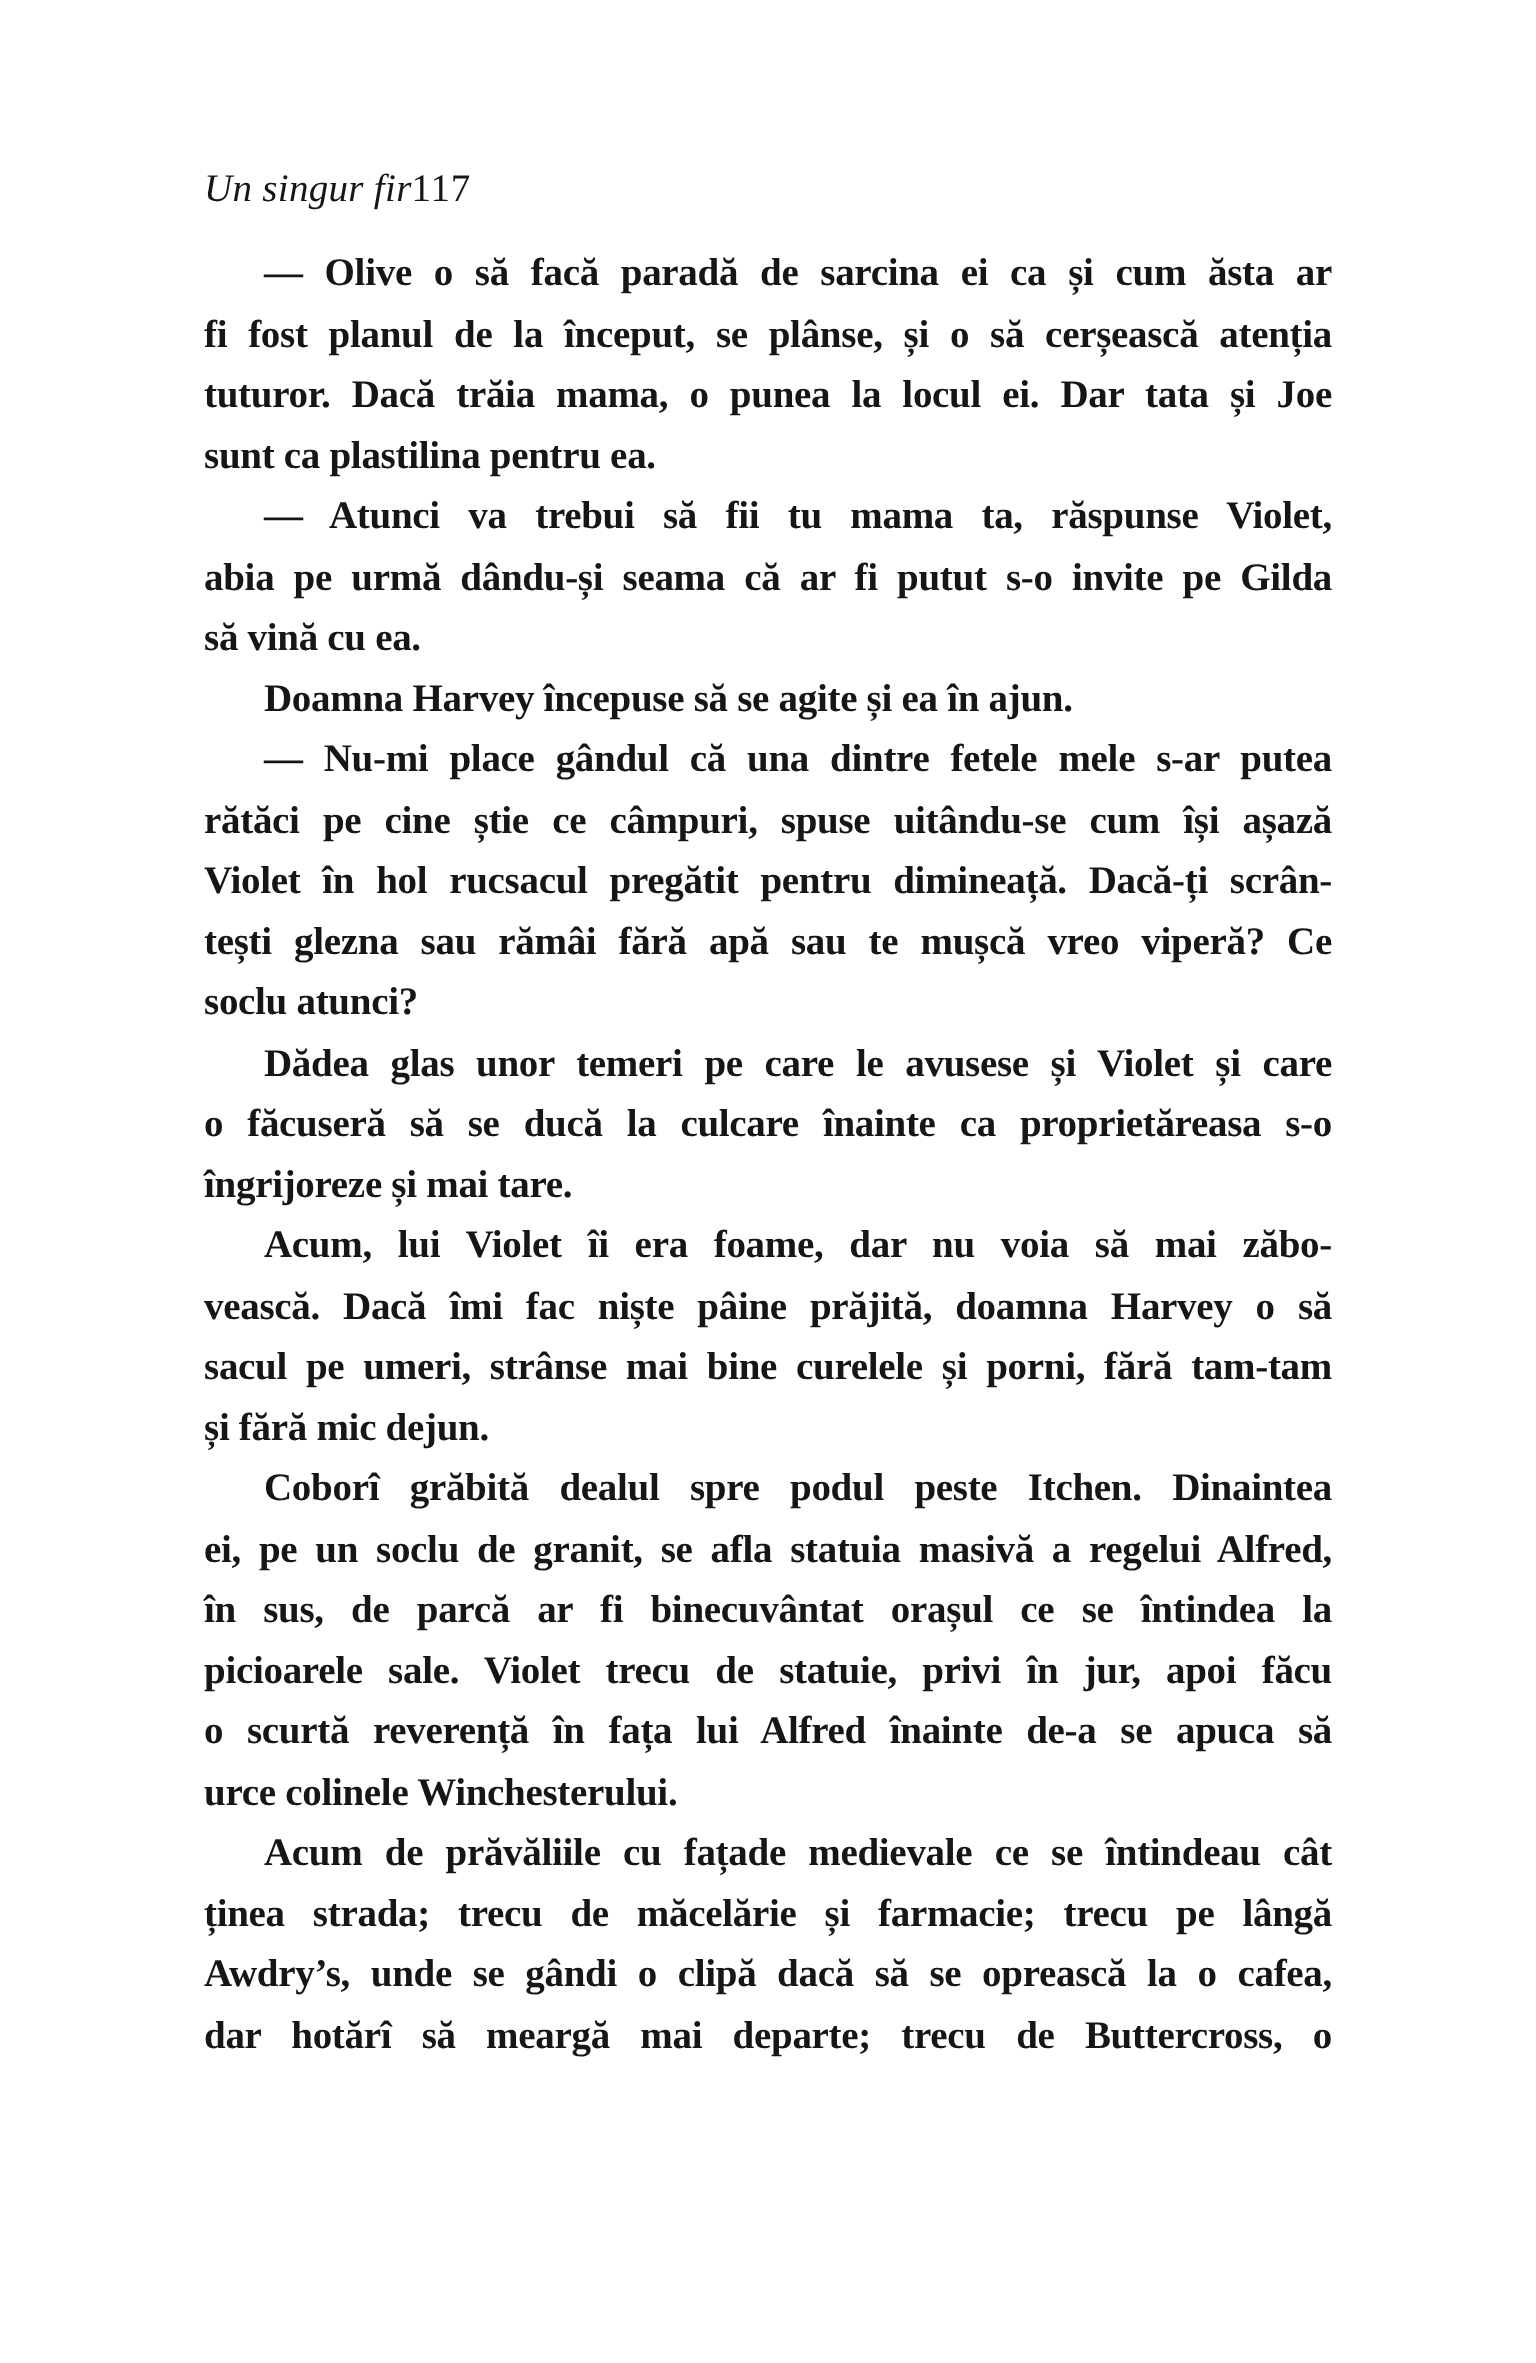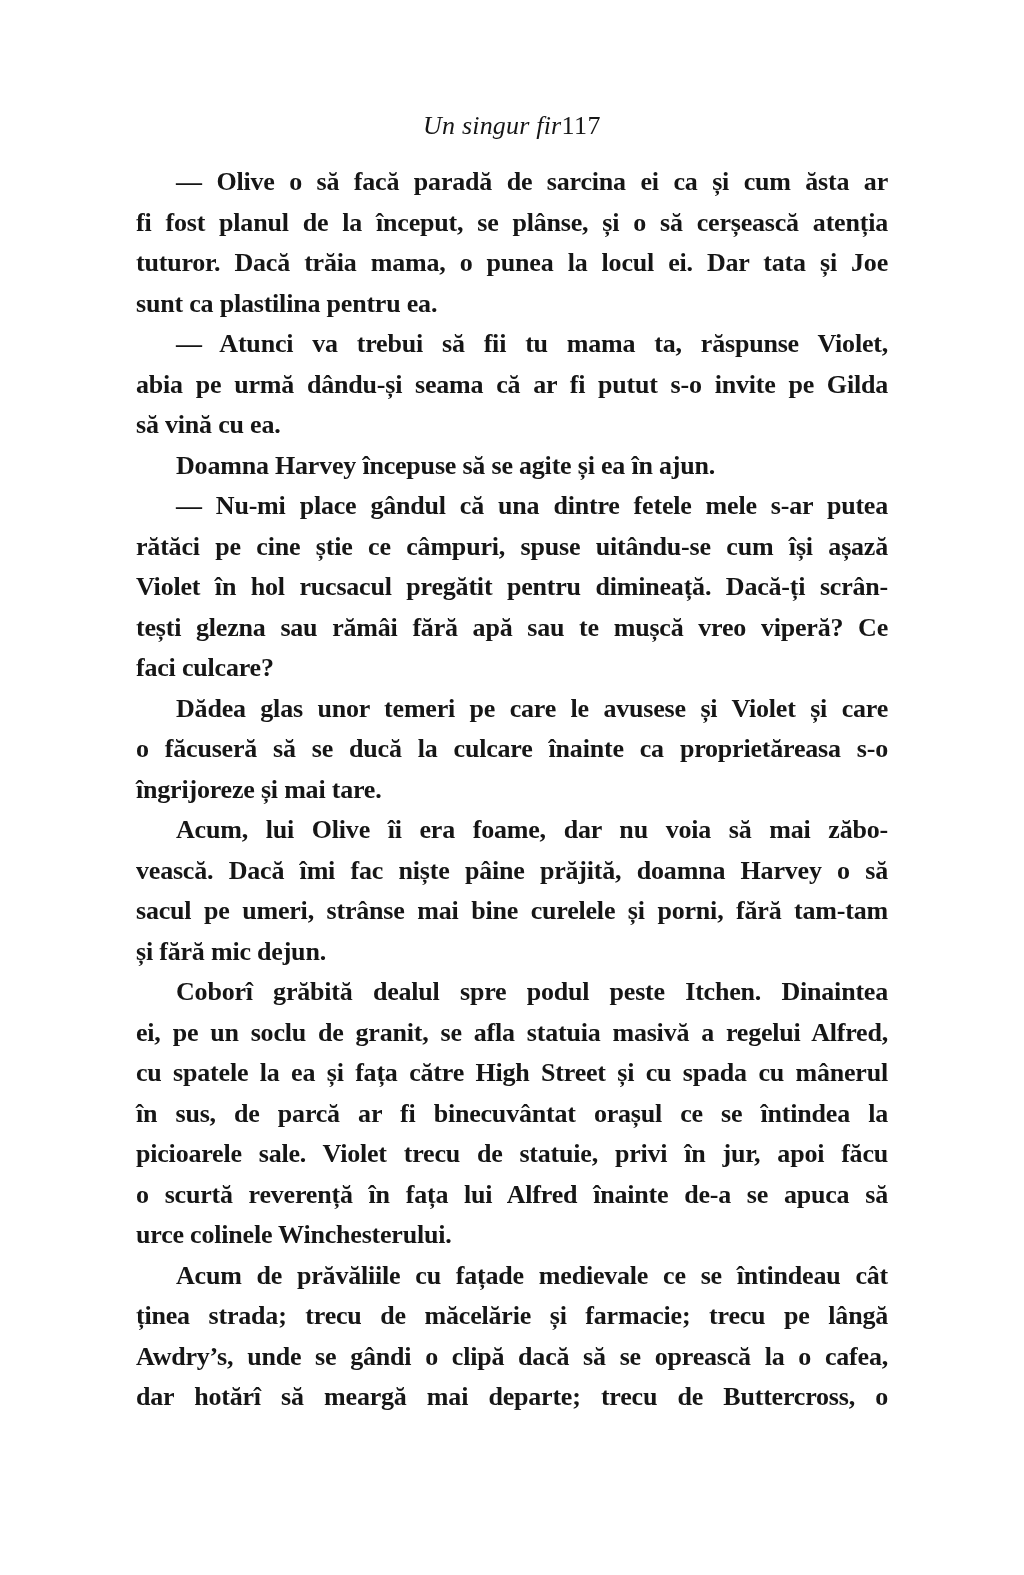--- a/index.html
+++ b/index.html
@@ -13,21 +13,21 @@
     overflow: hidden;
   }
   .page {
     position: absolute;
     left: 136px;
     top: 110px;
     width: 752px;
   }
   .running-header {
     display: flex;
-    justify-content: center;
+    justify-content: flex-start;
     align-items: baseline;
     font-size: 26px;
     line-height: 32px;
   }
   .running-header .title {
     font-style: italic;
     letter-spacing: 0.2px;
   }
   .running-header .pagenum {
     letter-spacing: 0.5px;
@@ -69,37 +69,36 @@
         <div class="line last">să vină cu ea.</div>
       </div>
       <div class="para">
         <div class="line first last">Doamna Harvey începuse să se agite și ea în ajun.</div>
       </div>
       <div class="para">
         <div class="line first">— Nu-mi place gândul că una dintre fetele mele s-ar putea</div>
         <div class="line">rătăci pe cine știe ce câmpuri, spuse uitându-se cum își așază</div>
         <div class="line">Violet în hol rucsacul pregătit pentru dimineață. Dacă-ți scrân-</div>
         <div class="line">tești glezna sau rămâi fără apă sau te mușcă vreo viperă? Ce</div>
-        <div class="line last">faci culcare?</div>
+        <div class="line last">soclu atunci?</div>
       </div>
       <div class="para">
         <div class="line first">Dădea glas unor temeri pe care le avusese și Violet și care</div>
         <div class="line">o făcuseră să se ducă la culcare înainte ca proprietăreasa s-o</div>
         <div class="line last">îngrijoreze și mai tare.</div>
       </div>
       <div class="para">
-        <div class="line first">Acum, lui Olive îi era foame, dar nu voia să mai zăbo-</div>
+        <div class="line first">Acum, lui Violet îi era foame, dar nu voia să mai zăbo-</div>
         <div class="line">vească. Dacă îmi fac niște pâine prăjită, doamna Harvey o să</div>
         <div class="line">sacul pe umeri, strânse mai bine curelele și porni, fără tam-tam</div>
         <div class="line last">și fără mic dejun.</div>
       </div>
       <div class="para">
         <div class="line first">Coborî grăbită dealul spre podul peste Itchen. Dinaintea</div>
         <div class="line">ei, pe un soclu de granit, se afla statuia masivă a regelui Alfred,</div>
-        <div class="line">cu spatele la ea și fața către High Street și cu spada cu mânerul</div>
         <div class="line">în sus, de parcă ar fi binecuvântat orașul ce se întindea la</div>
         <div class="line">picioarele sale. Violet trecu de statuie, privi în jur, apoi făcu</div>
         <div class="line">o scurtă reverență în fața lui Alfred înainte de-a se apuca să</div>
         <div class="line last">urce colinele Winchesterului.</div>
       </div>
       <div class="para">
         <div class="line first">Acum de prăvăliile cu fațade medievale ce se întindeau cât</div>
         <div class="line">ținea strada; trecu de măcelărie și farmacie; trecu pe lângă</div>
         <div class="line">Awdry’s, unde se gândi o clipă dacă să se oprească la o cafea,</div>
         <div class="line">dar hotărî să meargă mai departe; trecu de Buttercross, o</div>

